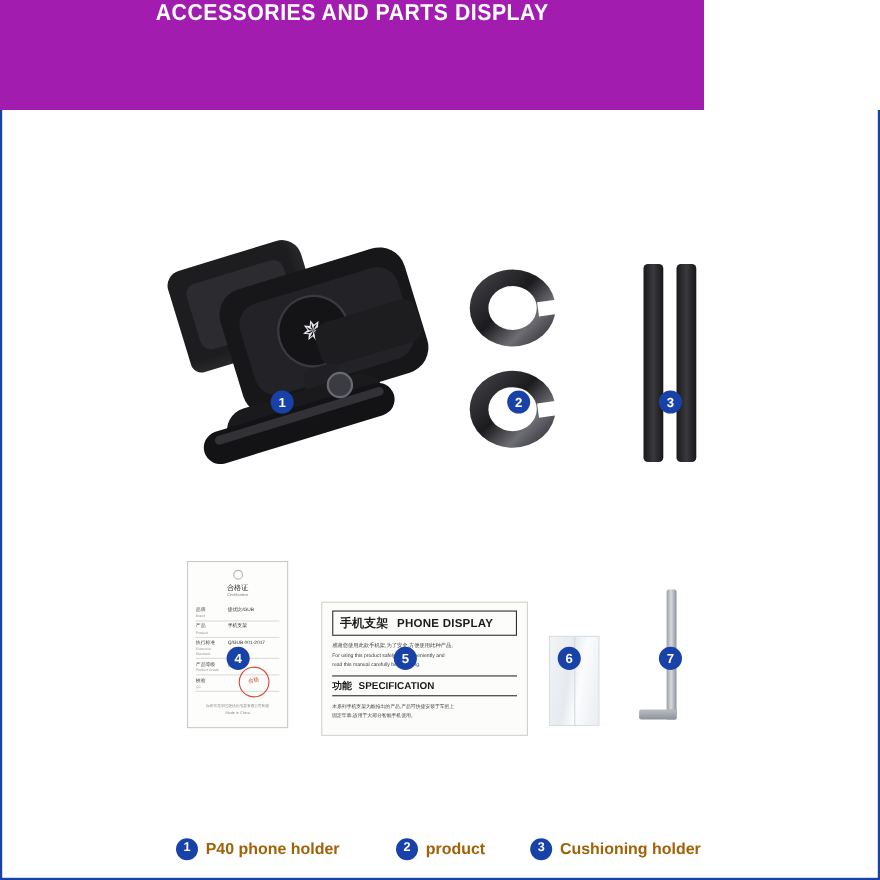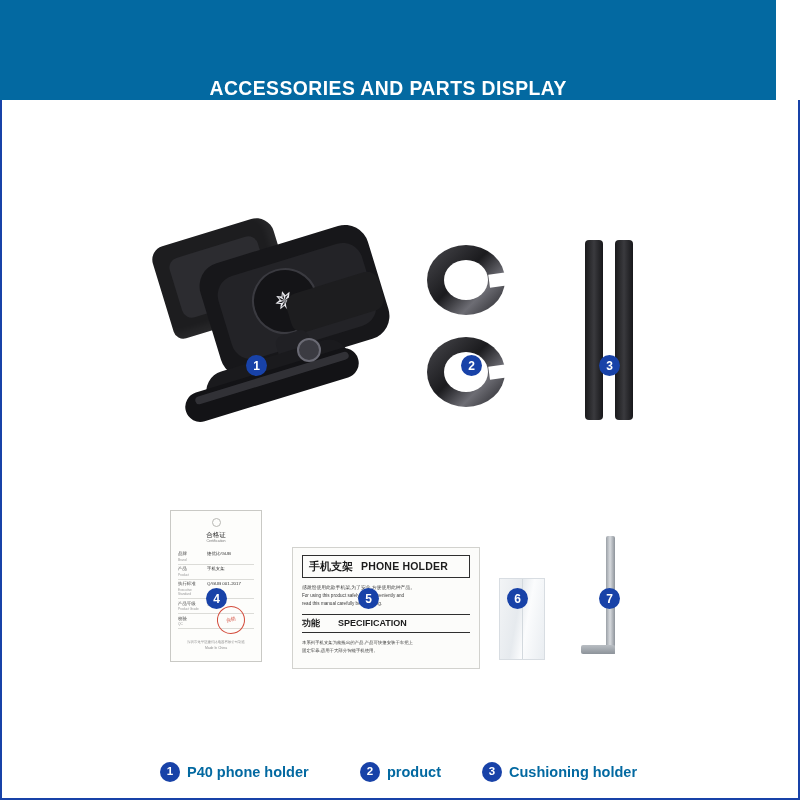--- a/index.html
+++ b/index.html
@@ -18,25 +18,25 @@
     width: 800px;
     height: 800px;
     background: #ffffff;
     box-sizing: border-box;
   }
   
   .header {
     position: absolute;
     left: 0;
     top: 0;
-    width: 776px;
+    width: 640px;
     height: 100px;
-    background: #0369a1;
-    display: flex;
-    align-items: flex-end;
+    background: #a21caf;
+    display: flex;
+    align-items: flex-start;
     justify-content: center;
   }
   .header-title {
     color: #ffffff;
     font-size: 21px;
     font-weight: bold;
     letter-spacing: 0.5px;
     font-family: "Liberation Sans", sans-serif;
     text-align: center;
     transform: scaleX(0.92);
@@ -337,21 +337,21 @@
   }
   .manual .mtext .cn { font-size: 4.8px; }
   .manual .msec {
     border-top: 1px solid #2f2f2f;
     border-bottom: 1px solid #2f2f2f;
     padding: 2px 0;
     font-size: 9px;
     font-weight: bold;
     color: #1c1c1c;
     display: flex;
-    gap: 18px;
+    gap: 6px;
     align-items: baseline;
     margin-bottom: 6px;
   }
   .manual .msec .en { font-size: 9px; }
   .manual .mfoot {
     font-size: 4.4px;
     color: #3b3b3b;
     line-height: 1.7;
   }
 
@@ -419,21 +419,21 @@
   }
   .legend-entry {
     display: flex;
     align-items: center;
     gap: 7px;
     position: absolute;
   }
   .legend-label {
     font-size: 14.5px;
     font-weight: bold;
-    color: #0369a1;
+    color: #a16207;
     white-space: nowrap;
   }
   
   .lp-1 { left: 8px; }
   .lp-2 { left: 208px; }
   .lp-3 { left: 330px; }
 </style>
 </head>
 <body>
 
@@ -524,21 +524,21 @@
 
       <div class="cfoot">
         <div>深圳市龙华区捷优比电器有限公司制造</div>
         <div>Made In China</div>
       </div>
     </div>
 
     <div class="manual">
       <div class="mhead">
         <span>手机支架</span>
-        <span class="en">PHONE HOLDER</span>
+        <span class="en">PHONE DISPLAY</span>
       </div>
       <div class="mtext">
         <div class="cn">感谢您使用此款手机架,为了安全,方便使用此种产品。</div>
         <div>For using this product safely and conveniently and</div>
         <div>read this manual carefully before using.</div>
       </div>
       <div class="msec">
         <span>功能</span>
         <span class="en">SPECIFICATION</span>
       </div>

